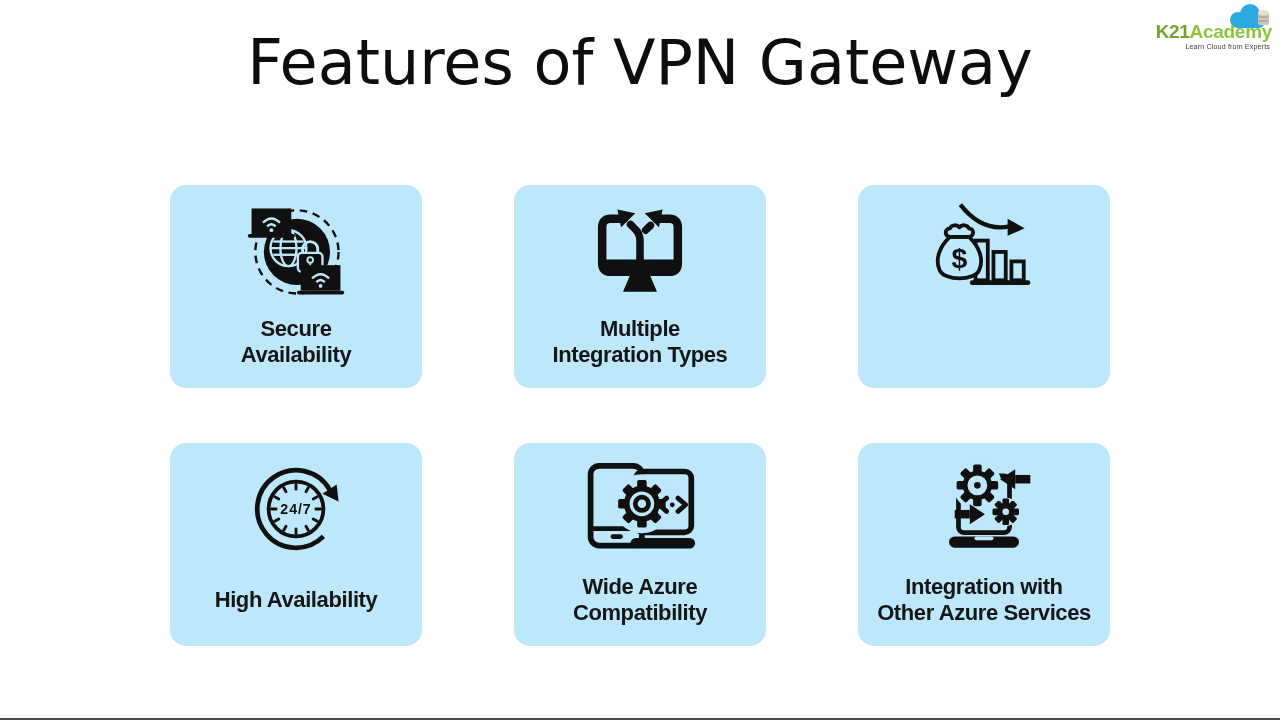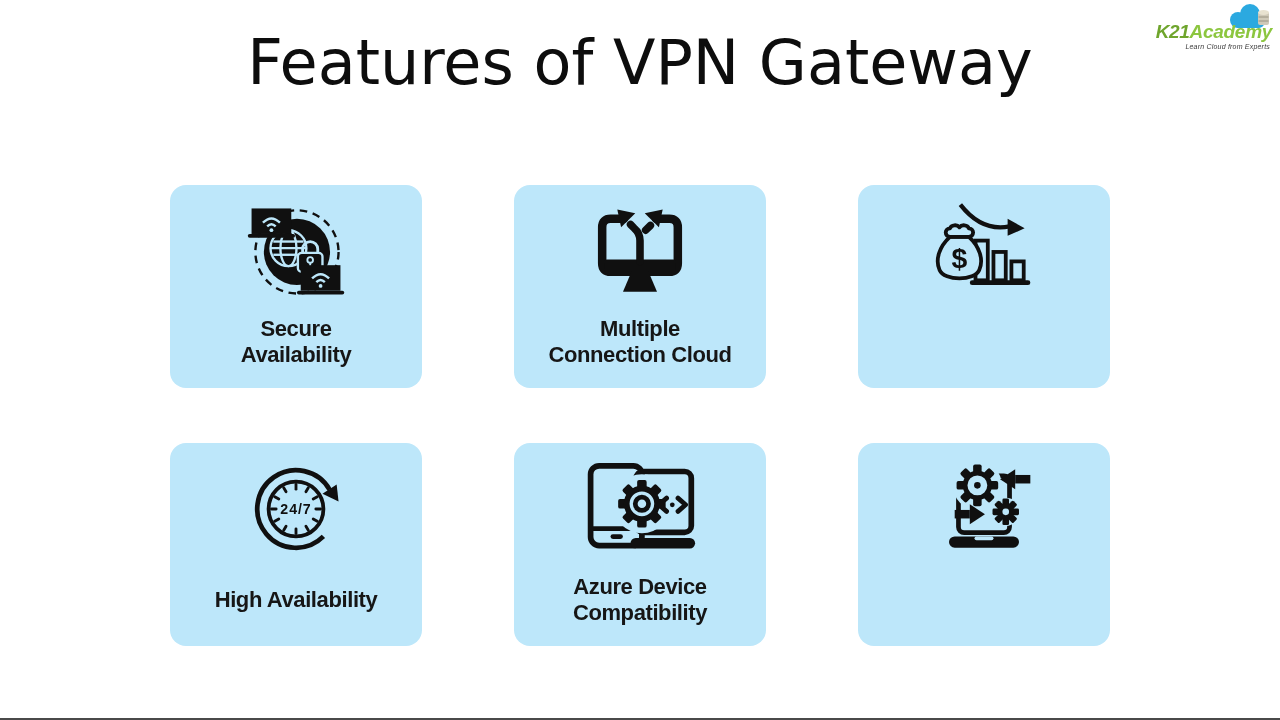--- a/index.html
+++ b/index.html
@@ -4,21 +4,21 @@
 <style>
   * { margin:0; padding:0; box-sizing:border-box; }
   html,body { background:#fff; }
   .slide {
     position:relative; width:1280px; height:720px; overflow:hidden;
     background:var(--background,#fff);
     font-family:"Liberation Sans", sans-serif;
   }
 
   
-  .logo { position:absolute; top:2px; right:8px; width:132px; text-align:right;font-style:italic; }
+  .logo { position:absolute; top:2px; right:8px; width:132px; text-align:right; }
   .logo-cloud { position:absolute; top:0; right:-2px; }
   .logo-word {
     padding-top:19px; font-size:19px; font-weight:bold; letter-spacing:-0.3px;
     font-family:"Liberation Sans", sans-serif; position:relative; z-index:1;
   }
   .logo-word .k21 { color:var(--logo-green-dark,#6FA52D); }
   .logo-word .academy { color:var(--logo-green-light,#8CC63F); }
   .logo-tagline { font-size:7px; color:var(--tagline-color,#3A3A3A); letter-spacing:0.2px; padding-right:2px; }
   .cloud-body { fill:var(--logo-cloud-blue,#2BA9E0); }
 
@@ -123,21 +123,21 @@
           <path d="M38,21 H24 Q15,21 15,30 V68 Q15,77 24,77 H86 Q95,77 95,68 V30 Q95,21 86,21 H72" class="i-stroke" stroke-width="9" stroke-linecap="round"></path>
           <rect x="17" y="64" width="76" height="13" rx="3" class="i-fill"></rect>
           <polygon points="46,77 64,77 73,98 37,98" class="i-fill"></polygon>
           <path d="M55,66 V44 Q55,36 49,31 L45,27" class="i-stroke" stroke-width="8" stroke-linecap="round"></path>
           <polygon points="31,11 50,15 35,30" class="i-fill"></polygon>
           <path d="M61,33 L66,28" class="i-stroke" stroke-width="8" stroke-linecap="round"></path>
           <polygon points="79,11 60,15 75,30" class="i-fill"></polygon>
         </svg>
       </div>
       <div class="card-label">Multiple
-Connection Cloud</div>
+Integration Types</div>
     </div>
 
     <div class="card">
       <div class="card-icon">
         <svg width="104" height="104" viewBox="0 0 110 110">
           <g class="i-stroke" stroke-width="4">
             <rect x="46" y="44" width="13" height="42"></rect>
             <rect x="65" y="56" width="13" height="30"></rect>
             <rect x="84" y="66" width="13" height="20"></rect>
           </g>
@@ -200,21 +200,21 @@
             <circle r="7" class="i-stroke" stroke-width="5"></circle>
           </g>
           <rect x="50" y="82" width="68" height="11" rx="5.5" class="i-fill"></rect>
           <g class="i-stroke" stroke-width="5" stroke-linecap="round" stroke-linejoin="round">
             <path d="M88,40 l-8,7 l8,7"></path>
             <path d="M100,40 l8,7 l-8,7"></path>
           </g>
           <circle cx="94" cy="47" r="2.5" class="i-fill"></circle>
         </svg>
       </div>
-      <div class="card-label">Azure Device
+      <div class="card-label">Wide Azure
 Compatibility</div>
     </div>
 
     <div class="card">
       <div class="card-icon">
         <svg width="104" height="104" viewBox="0 0 110 110">
           <rect x="28" y="20" width="54" height="60" rx="6" class="i-stroke" stroke-width="5"></rect>
           <circle cx="48" cy="30" r="26" class="bg-fill"></circle>
           <g transform="translate(48,30)">
             <g class="i-fill">
@@ -250,18 +250,20 @@
             <polygon points="88,13 88,34 72,23.5" class="i-fill"></polygon>
           </g>
           <g>
             <rect x="24" y="56" width="16" height="9" class="i-fill"></rect>
             <polygon points="40,50 40,71 56,60.5" class="i-fill"></polygon>
           </g>
           <rect x="18" y="84" width="74" height="12" rx="6" class="i-fill"></rect>
           <rect x="45" y="84" width="20" height="4" rx="2" class="bg-fill"></rect>
         </svg>
       </div>
+      <div class="card-label">Integration with
+Other Azure Services</div>
     </div>
 
   </div>
 
   <div class="bottom-line"></div>
 </div>
 
 </body></html>

